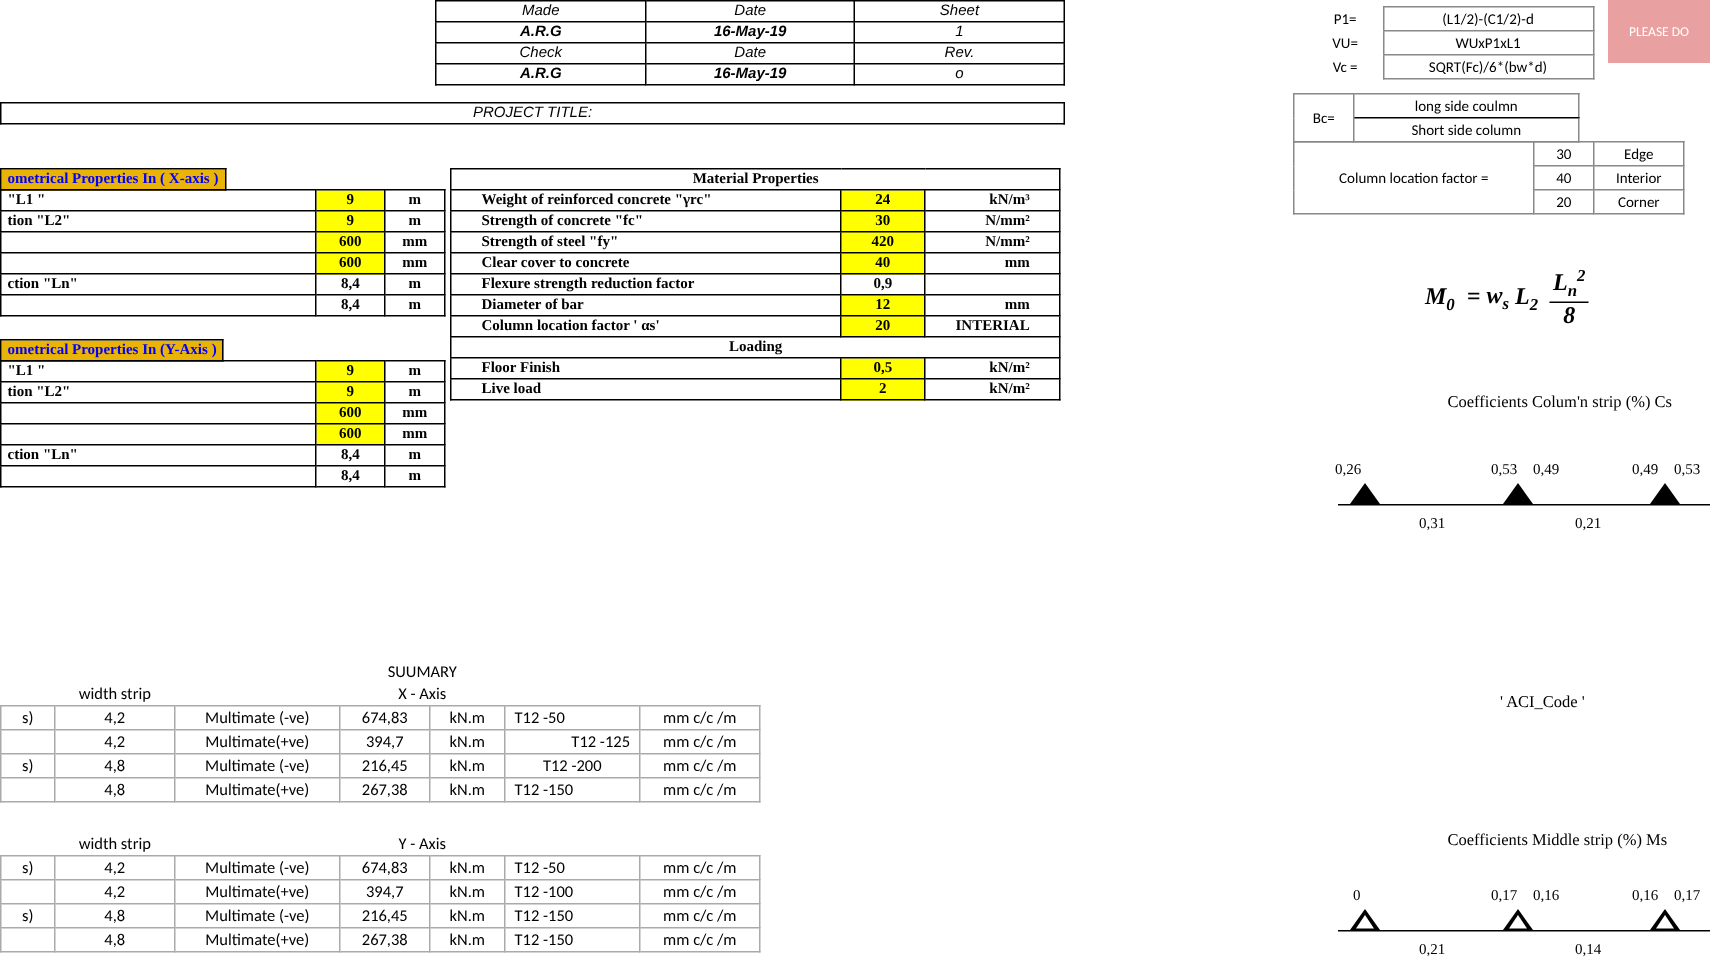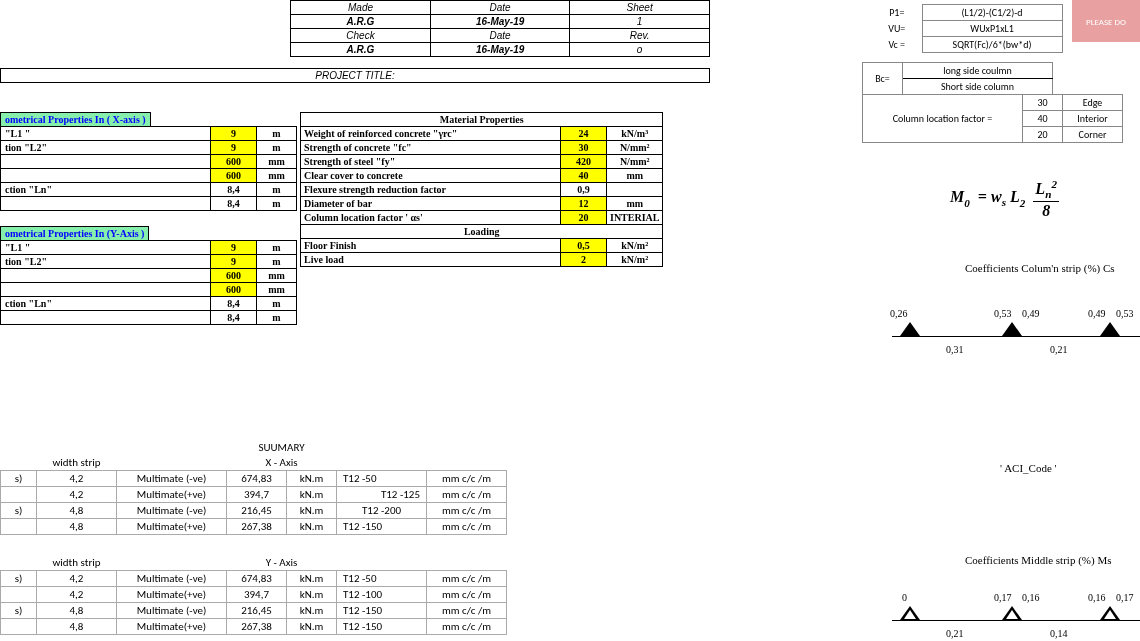--- a/index.html
+++ b/index.html
@@ -39,33 +39,33 @@
   .bold { font-weight: bold; }
   .bold-date { font-weight: bold; font-family: "Comic Sans MS", cursive; }
   .project-title { position: absolute; left: 0; top: 68px; width: 710px; border-top: 1px solid #000; }
   .project-title td { border: 1px solid #000; text-align: center; font-family: Arial, sans-serif; font-size: 10px; }
   .design-title {
     position: absolute; left: 0; top: 98px; width: 710px; text-align: center;
     color: #0000FF; font-weight: bold; font-size: 10px; font-family: "Times New Roman", serif;
   }
   .section-header {
     color: #0000FF; font-weight: bold; font-size: 10px;
-    border: 1px solid #000; padding: 1px 4px; background: #86efac;
+    border: 1px solid #000; padding: 1px 4px; background: #eab308;
   }
   .yellow { background: #FFFF00; }
   .prop-tbl { position: absolute; border-collapse: collapse; }
   .prop-tbl td { border: 1px solid #000; padding: 1px 4px; height: 14px; font-size: 10px; }
   .prop-tbl .lbl { width: 210px; font-weight: bold; }
   .prop-tbl .val { width: 46px; text-align: center; font-weight: bold; }
   .prop-tbl .unit { width: 40px; text-align: center; font-weight: bold; }
   .mat-tbl { position: absolute; left: 300px; top: 112px; border-collapse: collapse; }
-  .mat-tbl td { border: 1px solid #000; padding: 1px 3px; height: 14px; font-size: 10px; }
+  .mat-tbl td { border: 1px solid #000; padding: 1px 20px; height: 14px; font-size: 10px; }
   .mat-tbl .lbl { width: 260px; font-weight: bold; }
   .mat-tbl .val { width: 46px; text-align: center; font-weight: bold; }
-  .mat-tbl .unit { width: 56px; text-align: center; font-weight: bold; }
+  .mat-tbl .unit { width: 56px; text-align: right; font-weight: bold; }
   .mat-tbl .hdr { text-align: center; font-weight: bold; }
   .summary { position: absolute; left: 0; top: 440px; font-family: Calibri, sans-serif; font-size: 11px; }
   .summary td { border: 1px solid #aaa; padding: 1px 6px; height: 15px; text-align: center; }
   .summary .noborder td { border: none; }
   .summary .hdr td { border: none; font-weight: normal; }
   .right-tbl { border-collapse: collapse; font-size: 10px; }
   .right-tbl td { border: 1px solid #888; padding: 1px 4px; text-align: center; height: 14px; }
   .please { position: absolute; right: 0; top: 0; background: #E8A0A0; color: #fff; width: 68px; height: 42px;
     display: flex; align-items: center; justify-content: center; font-size: 9px; text-align: center; }
   .formula {

